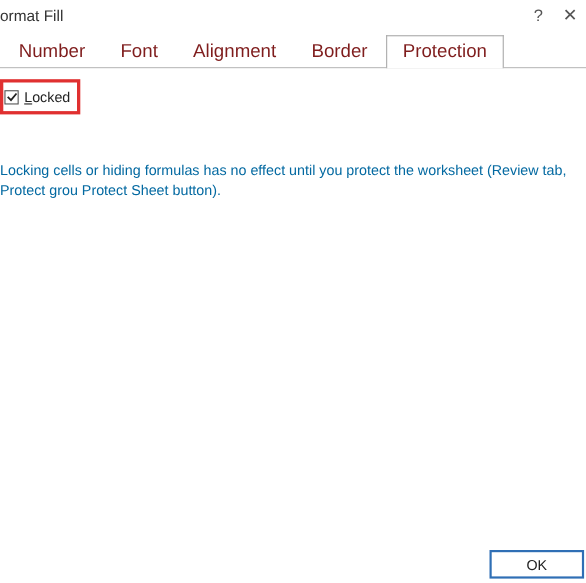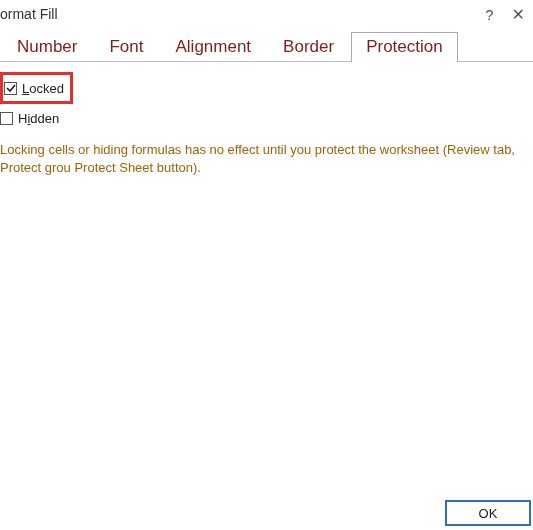--- a/index.html
+++ b/index.html
@@ -83,26 +83,26 @@
     .chk-label {
       font-size: 13px;
       color: #222;
     }
     .underline-first::first-letter { text-decoration: underline; }
     .highlight-box {
       border: 3px solid #e03030;
       display: inline-flex;
       align-items: center;
       padding: 2px 6px 2px 1px;
-      margin-bottom: 3px;
+      margin-bottom: 18px;
     }
     .help-text {
-      color: #a16207;
+      color: #0369a1;
       line-height: 1.35;
-      margin-top: 12px;
+      margin-top: 24px;
       padding-right: 12px;
     }
     .footer {
       position: absolute;
       bottom: 4px;
       right: 2px;
       display: flex;
       gap: 18px;
       margin-left: 26px;
     }
@@ -149,24 +149,18 @@
   <span class="highlight-box">
     <span class="checkbox-row">
       <span class="chk checked">
         <svg viewBox="0 0 10 10">
             <path d="M1 5 L4 8 L9 2" stroke="#222" stroke-width="1.6" fill="none"></path>
           </svg>
       </span>
       <span class="chk-label underline-first">Locked</span>
     </span>
   </span>
-  <div class="checkbox-row">
-    <span class="chk">
-      
-    </span>
-    <span class="chk-label">H<span style="text-decoration:underline">i</span>dden</span>
-  </div>
   <div class="help-text">Locking cells or hiding formulas has no effect until you protect the worksheet (Review tab, Protect grou Protect Sheet button).</div>
 </div>
 
 <div class="footer">
   <button class="btn primary">OK</button>
 </div>
 
 </body></html>

